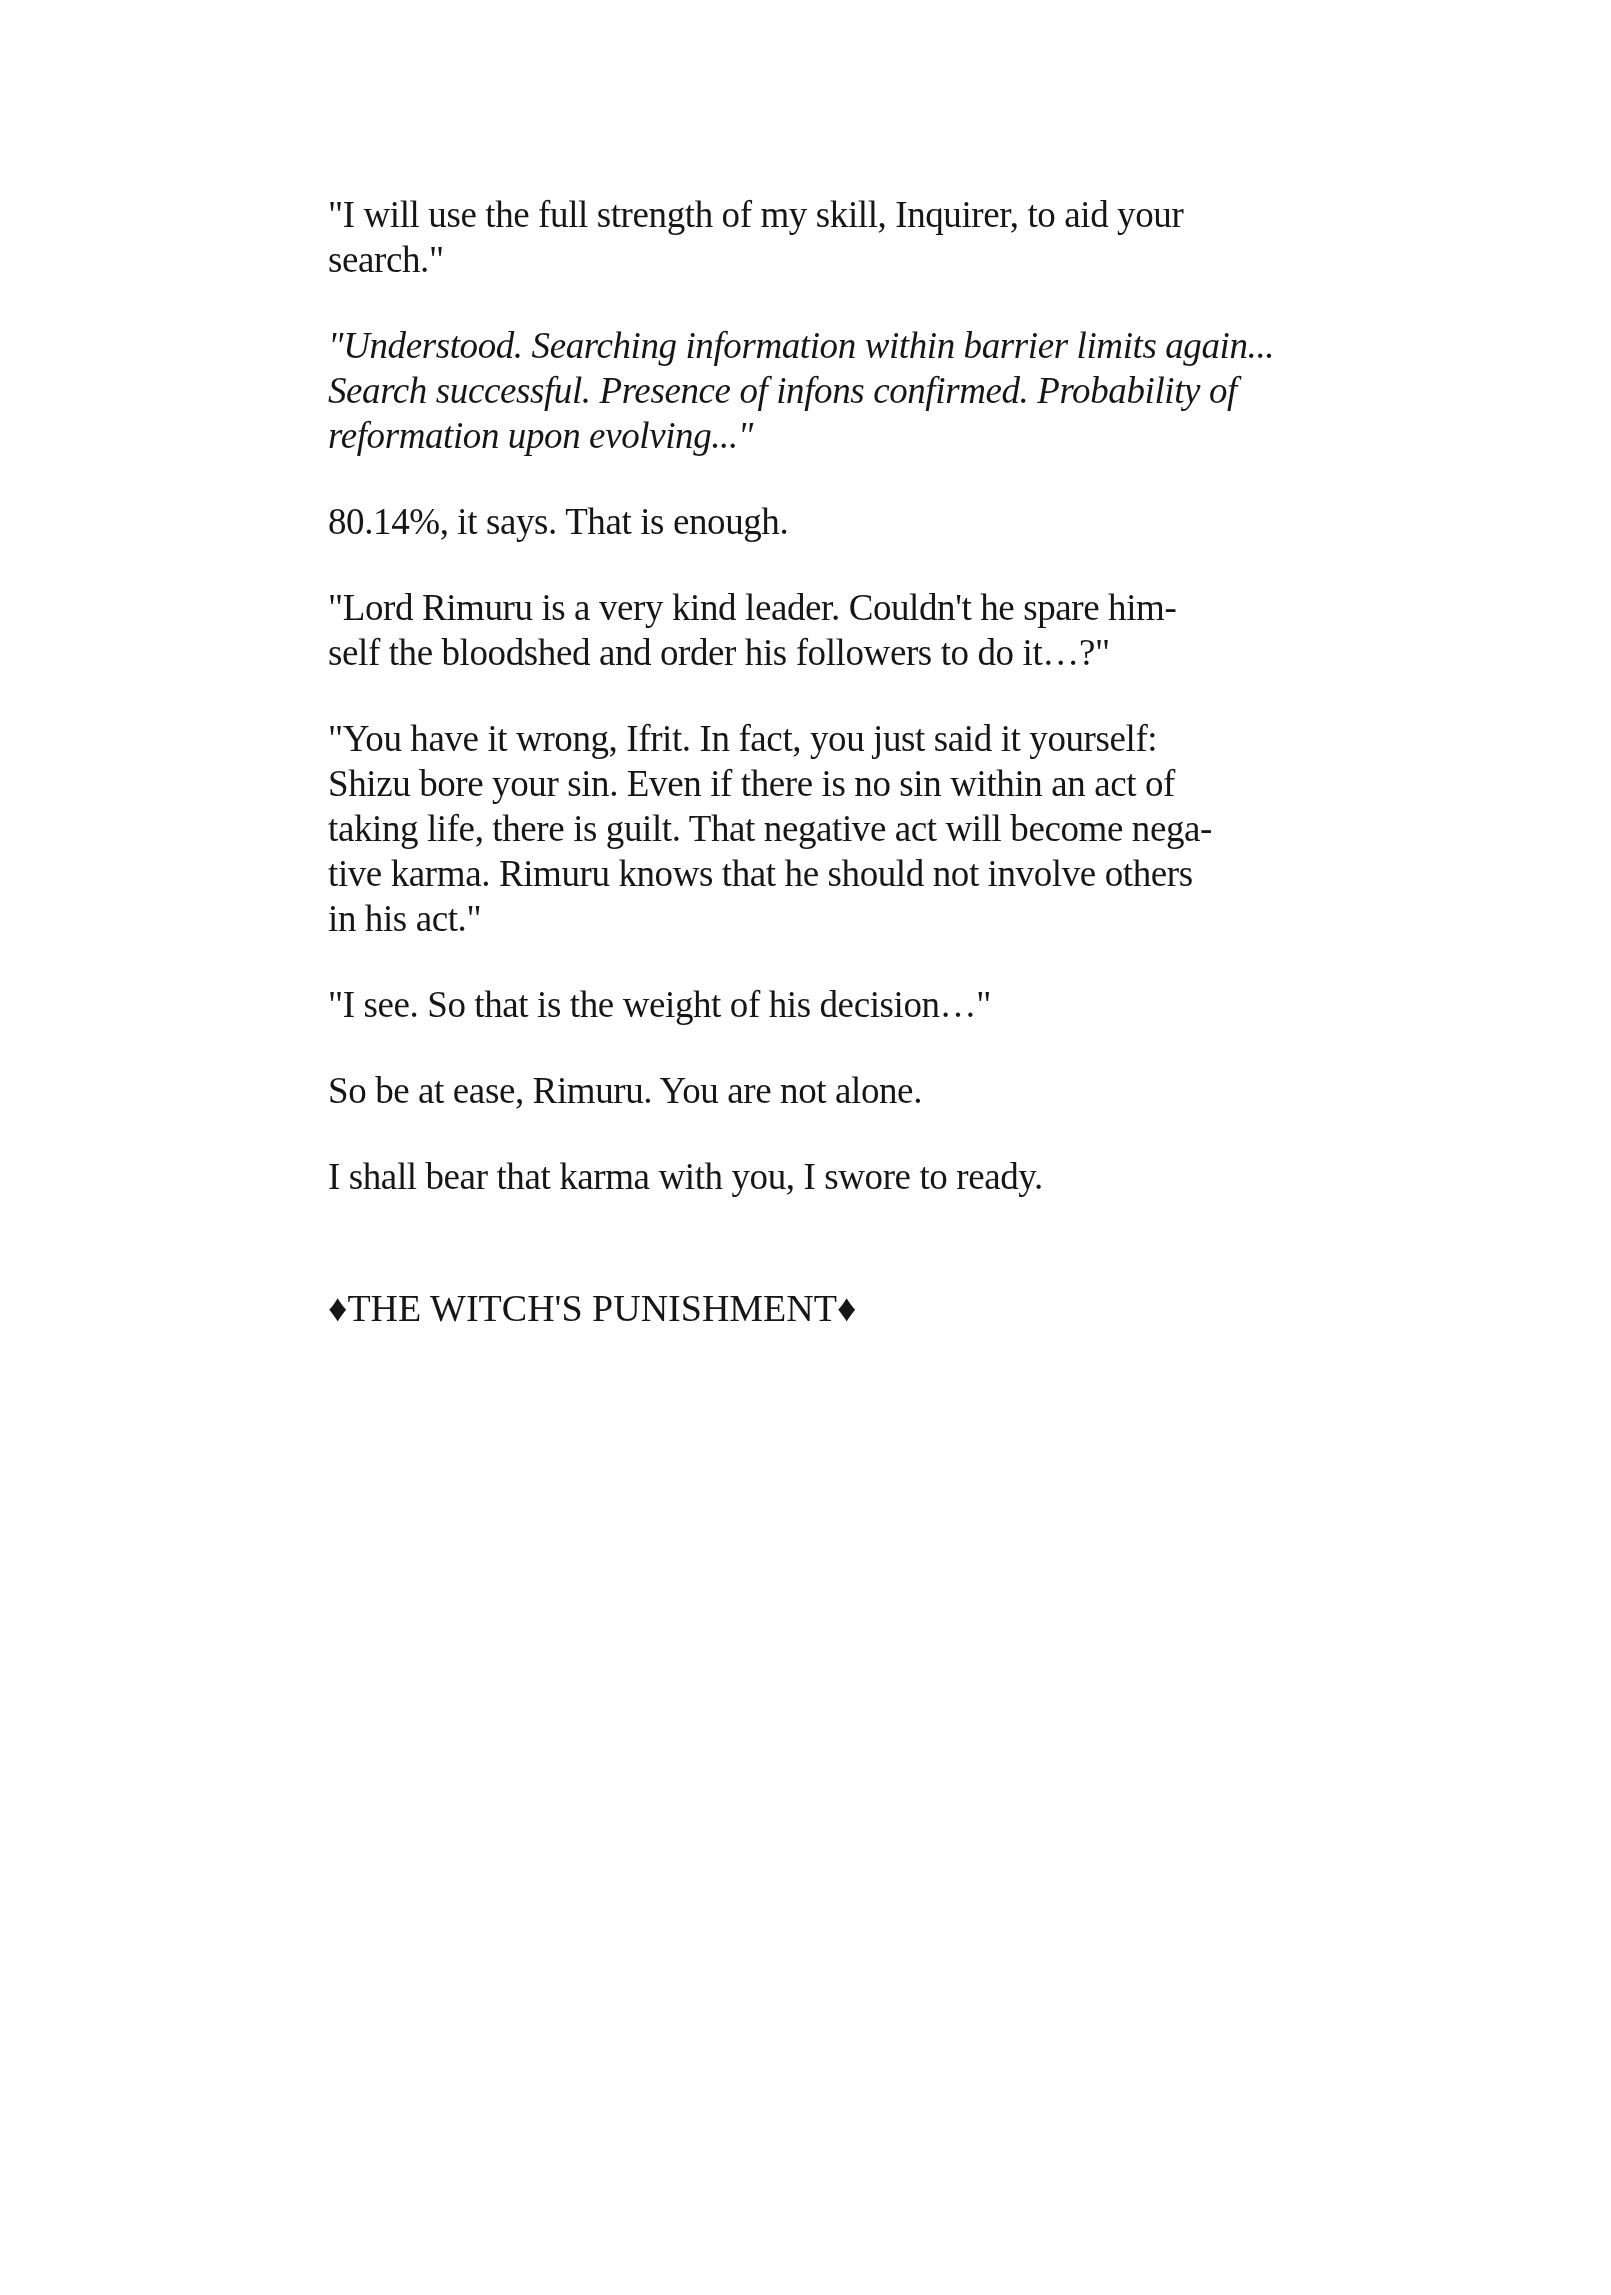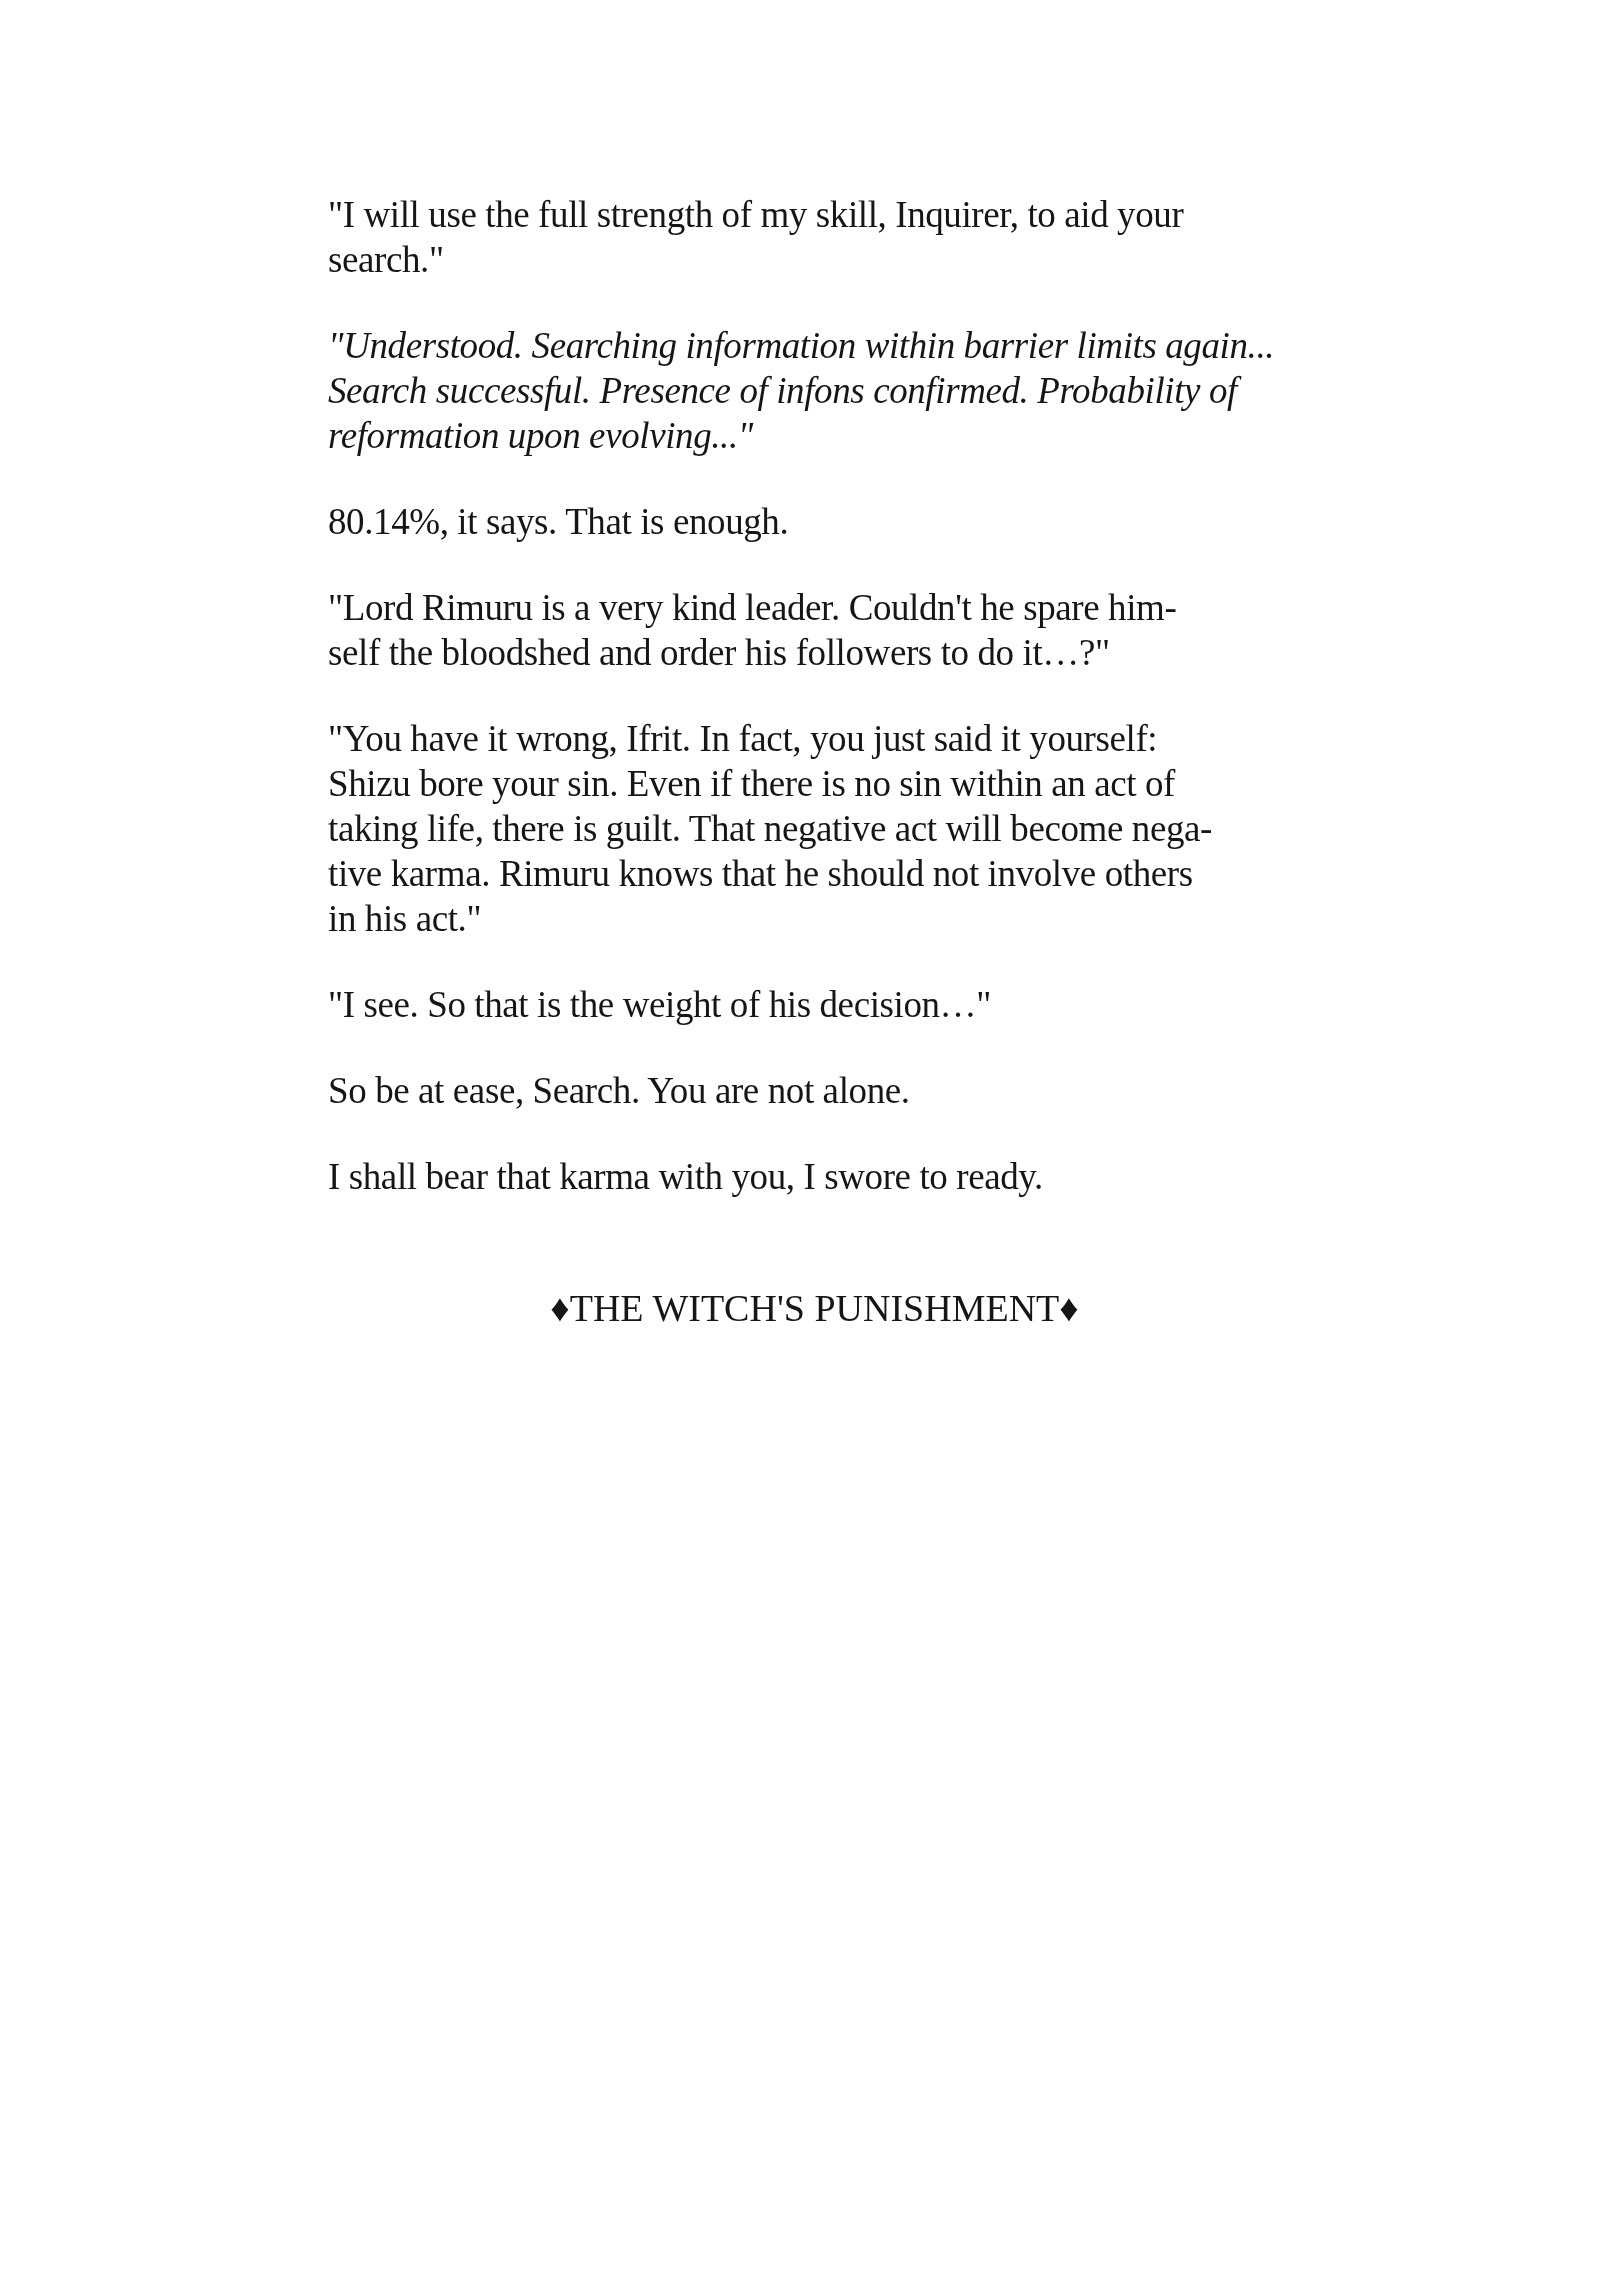--- a/index.html
+++ b/index.html
@@ -32,21 +32,20 @@
   .para {
     margin: 0 0 41px 0;
     white-space: pre-line;
     text-align: left;
   }
   .para.italic {
     font-style: italic;
   }
   .section-heading {
     margin: 87px 0 49px 0;
-    text-align: center;
     font-size: 38px;
     line-height: 45px;
     letter-spacing: 0;
     white-space: pre-line;
   }
 </style>
 </head>
 <body>
 
 <div class="page">
@@ -58,18 +57,18 @@
 reformation upon evolving..."</p>
     <p class="para">80.14%, it says. That is enough.</p>
     <p class="para">"Lord Rimuru is a very kind leader. Couldn't he spare him-
 self the bloodshed and order his followers to do it…?"</p>
     <p class="para">"You have it wrong, Ifrit. In fact, you just said it yourself:
 Shizu bore your sin. Even if there is no sin within an act of
 taking life, there is guilt. That negative act will become nega-
 tive karma. Rimuru knows that he should not involve others
 in his act."</p>
     <p class="para">"I see. So that is the weight of his decision…"</p>
-    <p class="para">So be at ease, Search. You are not alone.</p>
+    <p class="para">So be at ease, Rimuru. You are not alone.</p>
     <p class="para">I shall bear that karma with you, I swore to ready.</p>
     <p class="para section-heading">♦THE WITCH'S PUNISHMENT♦</p>
   </div>
 </div>
 
 
 </body></html>

